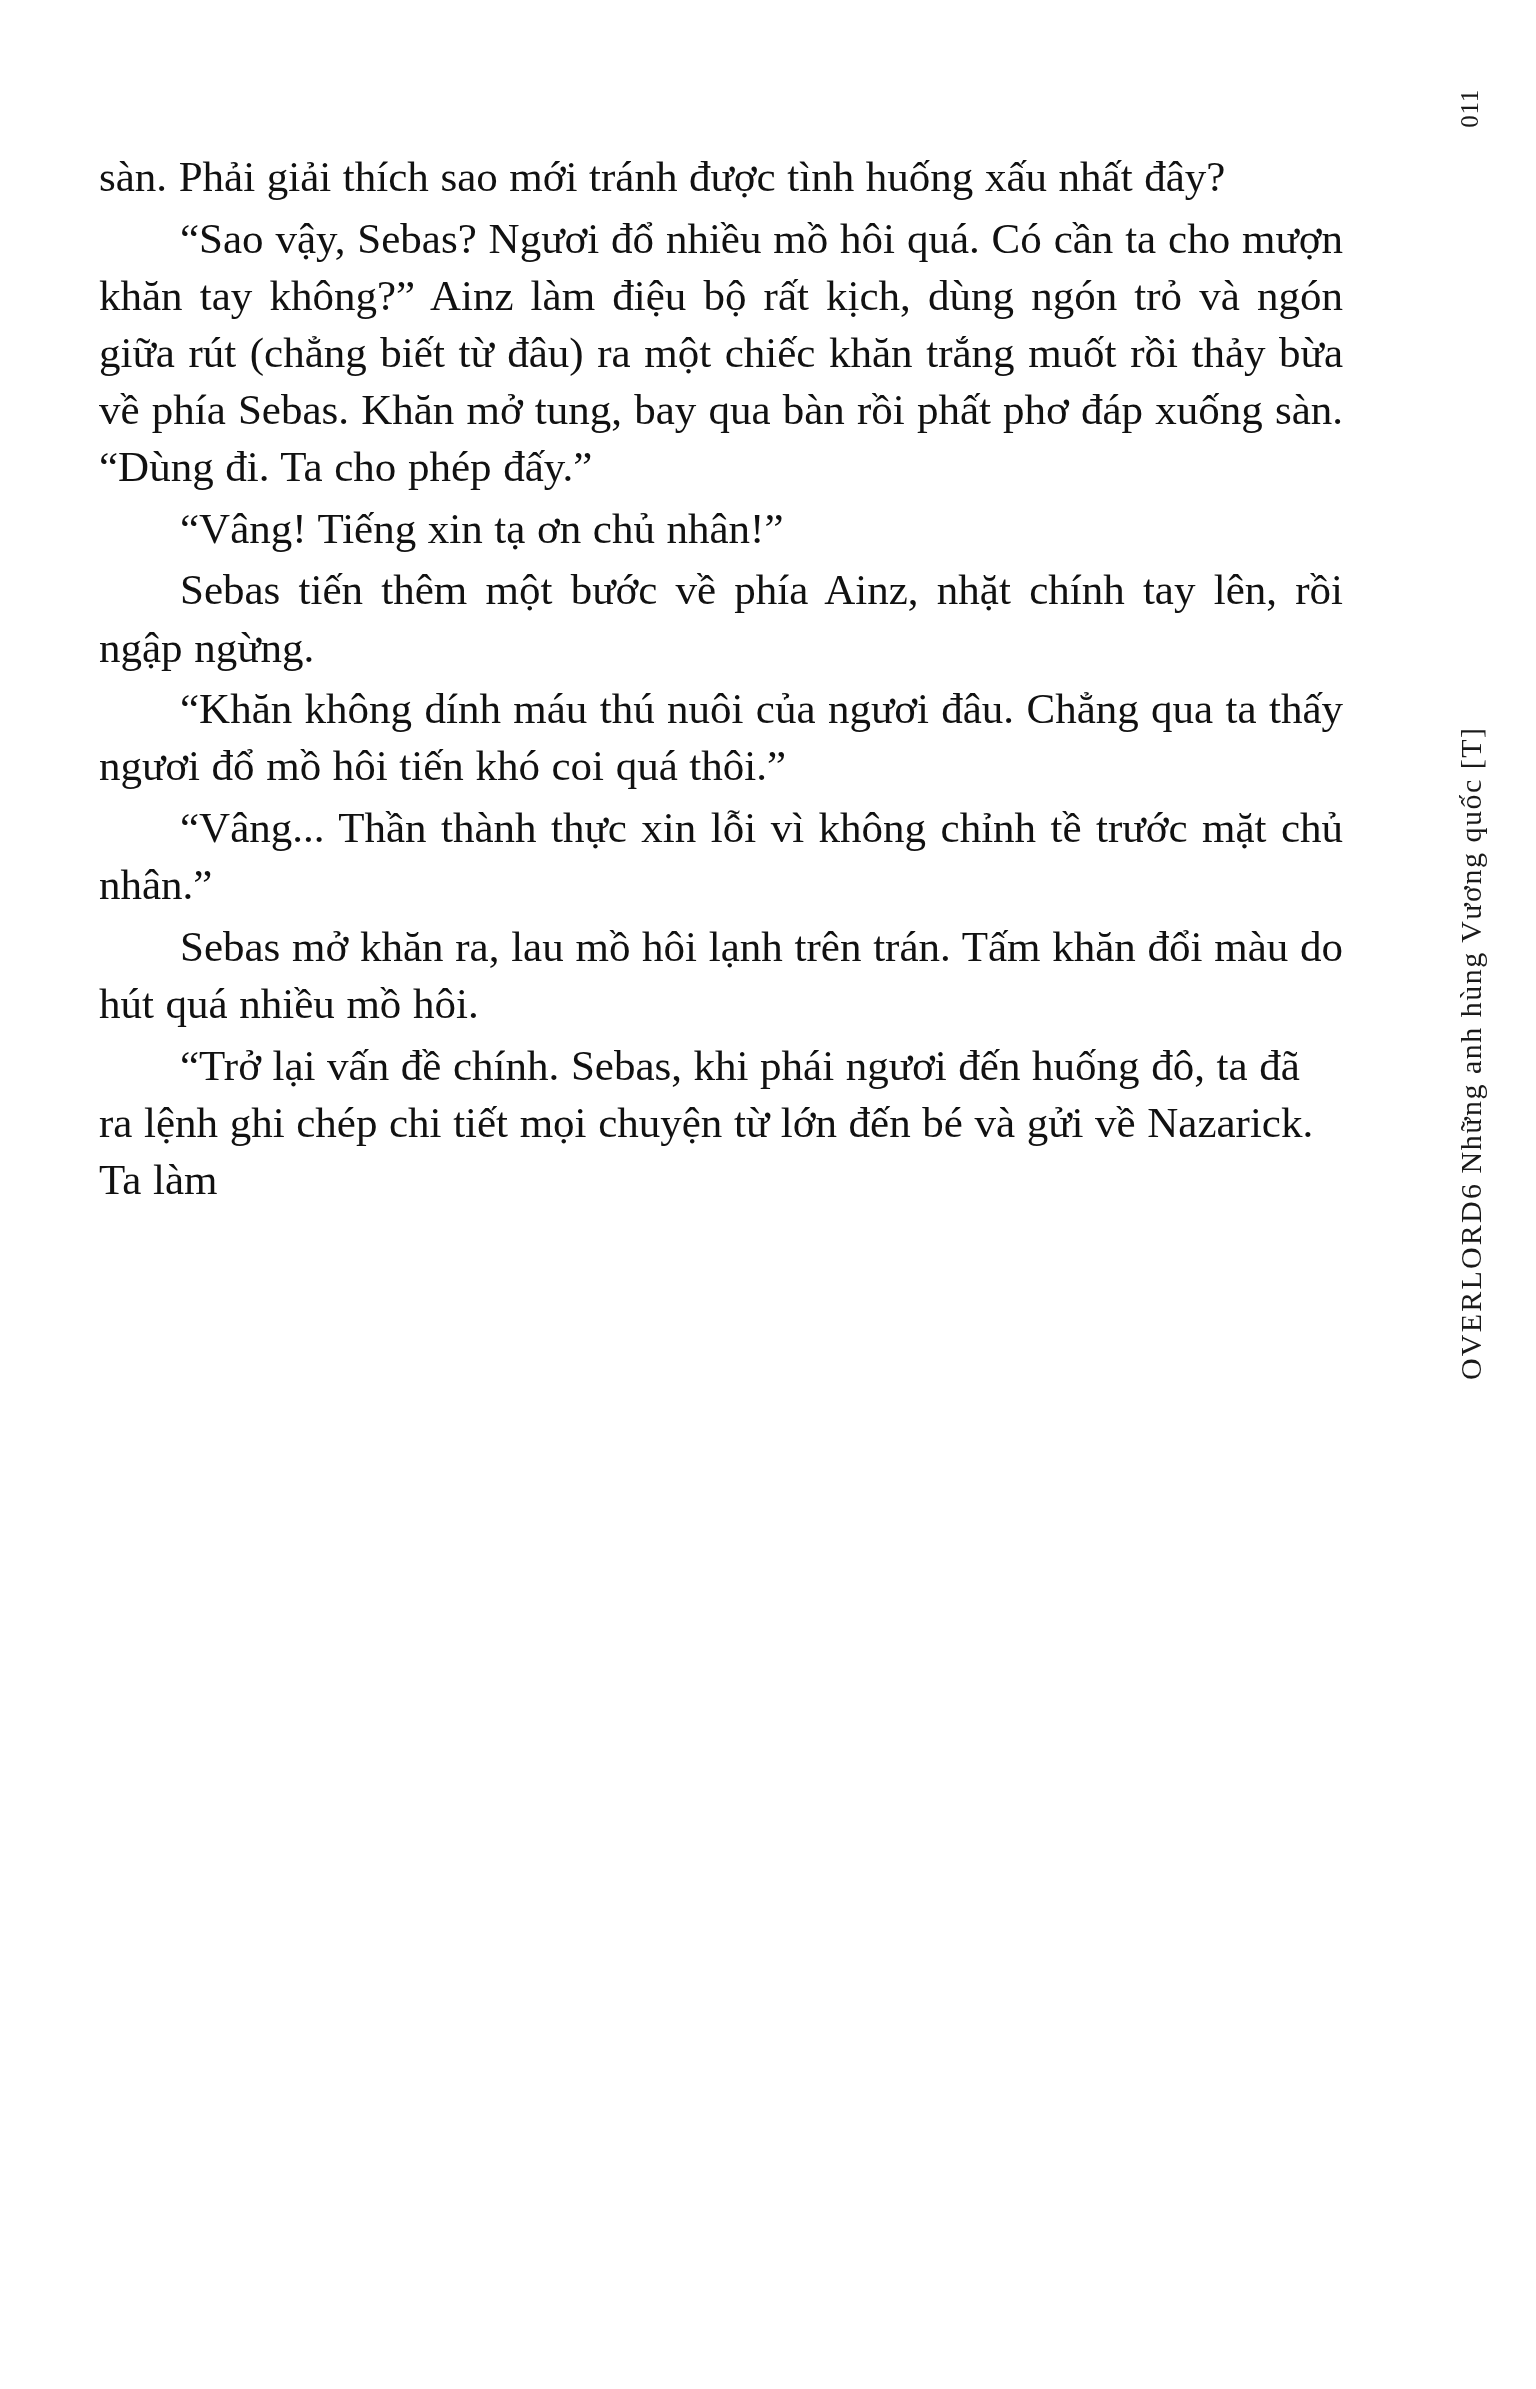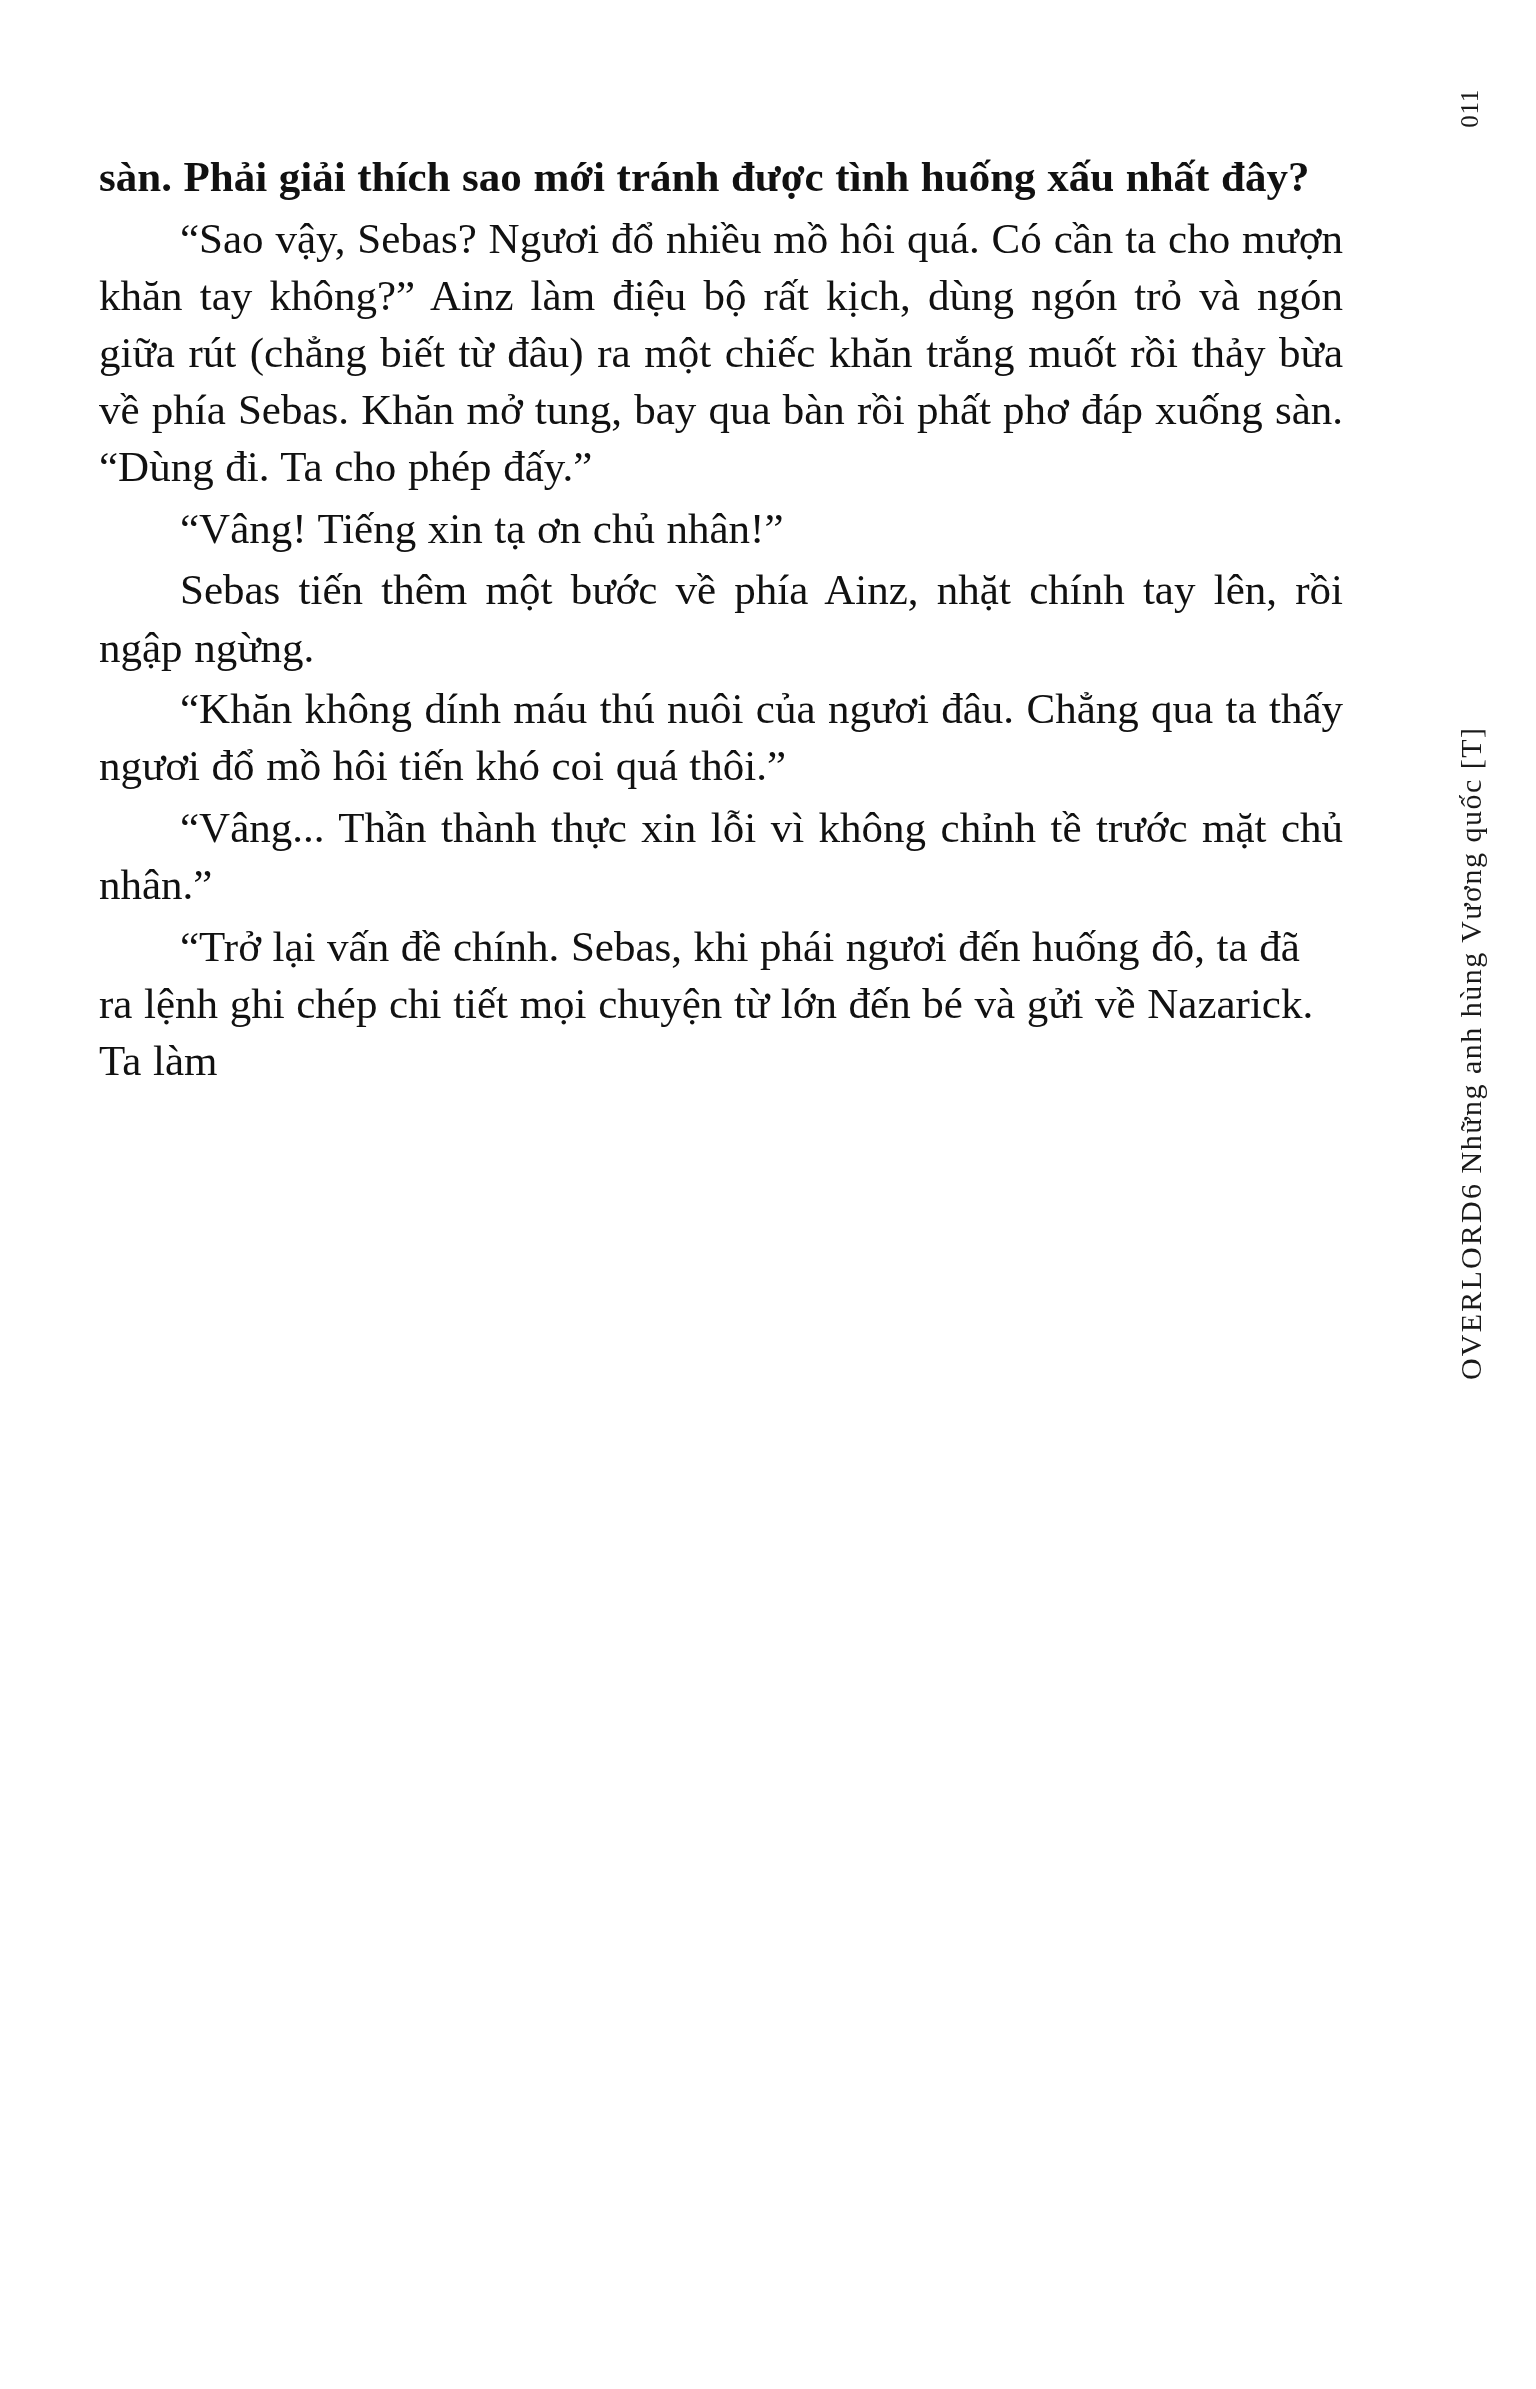--- a/index.html
+++ b/index.html
@@ -70,21 +70,20 @@
     text-justify: inter-word;
     margin: 0 0 4.4px 0;
     word-spacing: 0.02em;
     hyphens: none;
   }
   .para.indent {
     text-indent: 81px;
   }
   .para.noindent {
     text-indent: 0;
-    font-weight: bold;
   }
   .para.last {
     text-align: left;
   }
 </style>
 </head>
 <body>
 
 <div class="page-number">011</div>
 
@@ -93,15 +92,16 @@
   <span class="rh-rest">6  Những anh hùng Vương quốc [T]</span>
 </div>
 
 <div class="text-column">
   <p class="para noindent">sàn. Phải giải thích sao mới tránh được tình huống xấu nhất đây?</p>
   <p class="para indent">“Sao vậy, Sebas? Ngươi đổ nhiều mồ hôi quá. Có cần ta cho mượn khăn tay không?” Ainz làm điệu bộ rất kịch, dùng ngón trỏ và ngón giữa rút (chẳng biết từ đâu) ra một chiếc khăn trắng muốt rồi thảy bừa về phía Sebas. Khăn mở tung, bay qua bàn rồi phất phơ đáp xuống sàn. “Dùng đi. Ta cho phép đấy.”</p>
   <p class="para indent">“Vâng! Tiếng xin tạ ơn chủ nhân!”</p>
   <p class="para indent">Sebas tiến thêm một bước về phía Ainz, nhặt chính tay lên, rồi ngập ngừng.</p>
   <p class="para indent">“Khăn không dính máu thú nuôi của ngươi đâu. Chẳng qua ta thấy ngươi đổ mồ hôi tiến khó coi quá thôi.”</p>
   <p class="para indent">“Vâng... Thần thành thực xin lỗi vì không chỉnh tề trước mặt chủ nhân.”</p>
+  <p class="para indent">Sebas mở khăn ra, lau mồ hôi lạnh trên trán. Tấm khăn đổi màu do hút quá nhiều mồ hôi.</p>
   <p class="para indent last">“Trở lại vấn đề chính. Sebas, khi phái ngươi đến huống đô, ta đã ra lệnh ghi chép chi tiết mọi chuyện từ lớn đến bé và gửi về Nazarick. Ta làm</p>
 </div>
 
 
 </body></html>

